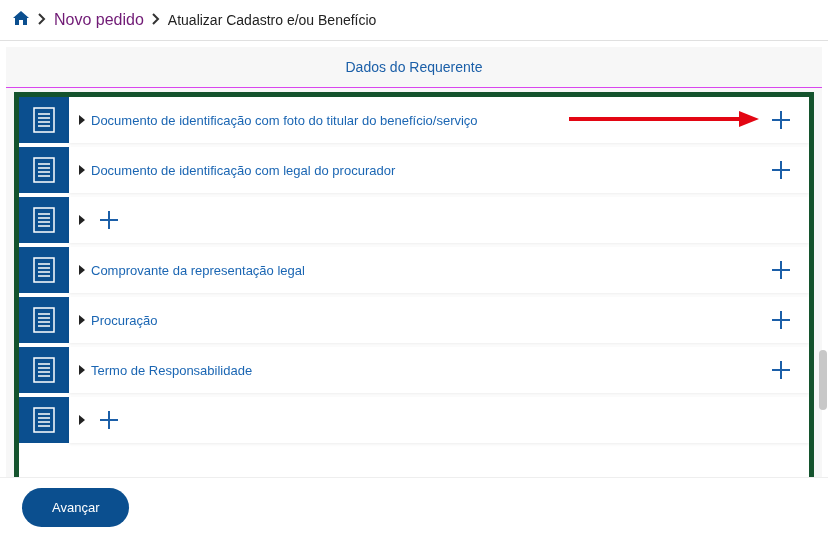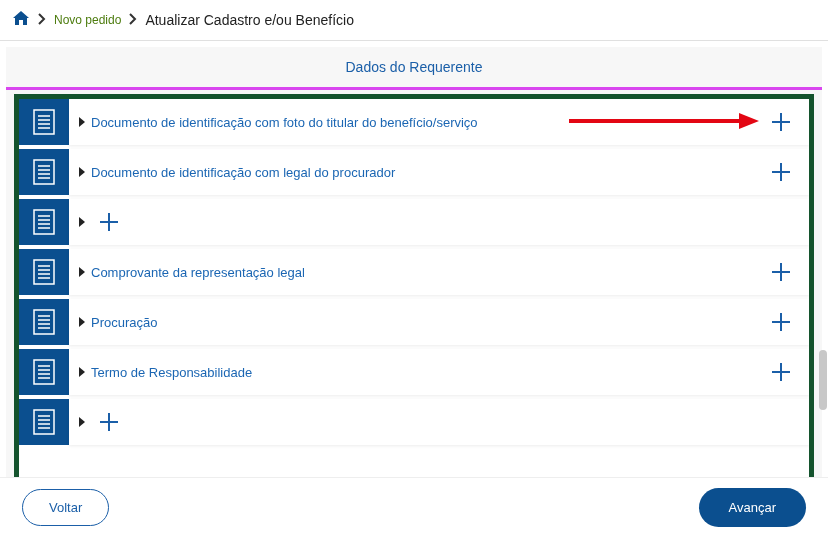--- a/index.html
+++ b/index.html
@@ -14,38 +14,38 @@
     .breadcrumb {
       display: flex;
       align-items: center;
       padding: 10px 12px;
       gap: 8px;
       border-bottom: 1px solid #e0e0e0;
     }
     .breadcrumb .home { color: #0b4f8f; }
     .breadcrumb .chev { color: #333; font-weight: bold; }
     .breadcrumb .crumb-link {
-      color: #4d7c0f;
-      font-size: 12px;
+      color: #701a75;
+      font-size: 16px;
     }
     .breadcrumb .crumb-current {
       color: #222;
       font-size: 14px;
     }
     .panel-outer {
       margin: 6px 6px 0 6px;
       background: #f7f7f7;
       padding: 0 0 0 0;
     }
     .section-title {
       text-align: center;
       color: #1b5fa8;
       font-size: 14px;
       padding: 12px 0;
-      border-bottom: 3px solid #d946ef;
+      border-bottom: 1px solid #d946ef;
       background: #f7f7f7;
       font-weight: 500;
     }
     .list-wrap {
       background: #fff;
       margin: 4px 8px 0 8px;
       height: 398px;
       overflow-y: auto;
       border: 5px solid #14532d;
       position: relative;
@@ -325,15 +325,14 @@
   </div>
 <svg class="arrow-annotation" width="190" height="30" viewBox="0 0 190 30">
       <line x1="0" y1="12" x2="170" y2="12" stroke="#e30613" stroke-width="4"></line>
       <polygon points="170,4 190,12 170,20" fill="#e30613"></polygon>
     </svg>
     </div>
   <div class="scrollbar-fake"></div>
 </div>
 
 <div class="footer-bar">
-  <button class="btn-back">Voltar</button>
   <button class="btn-forward">Avançar</button>
 </div>
 
 </body></html>

